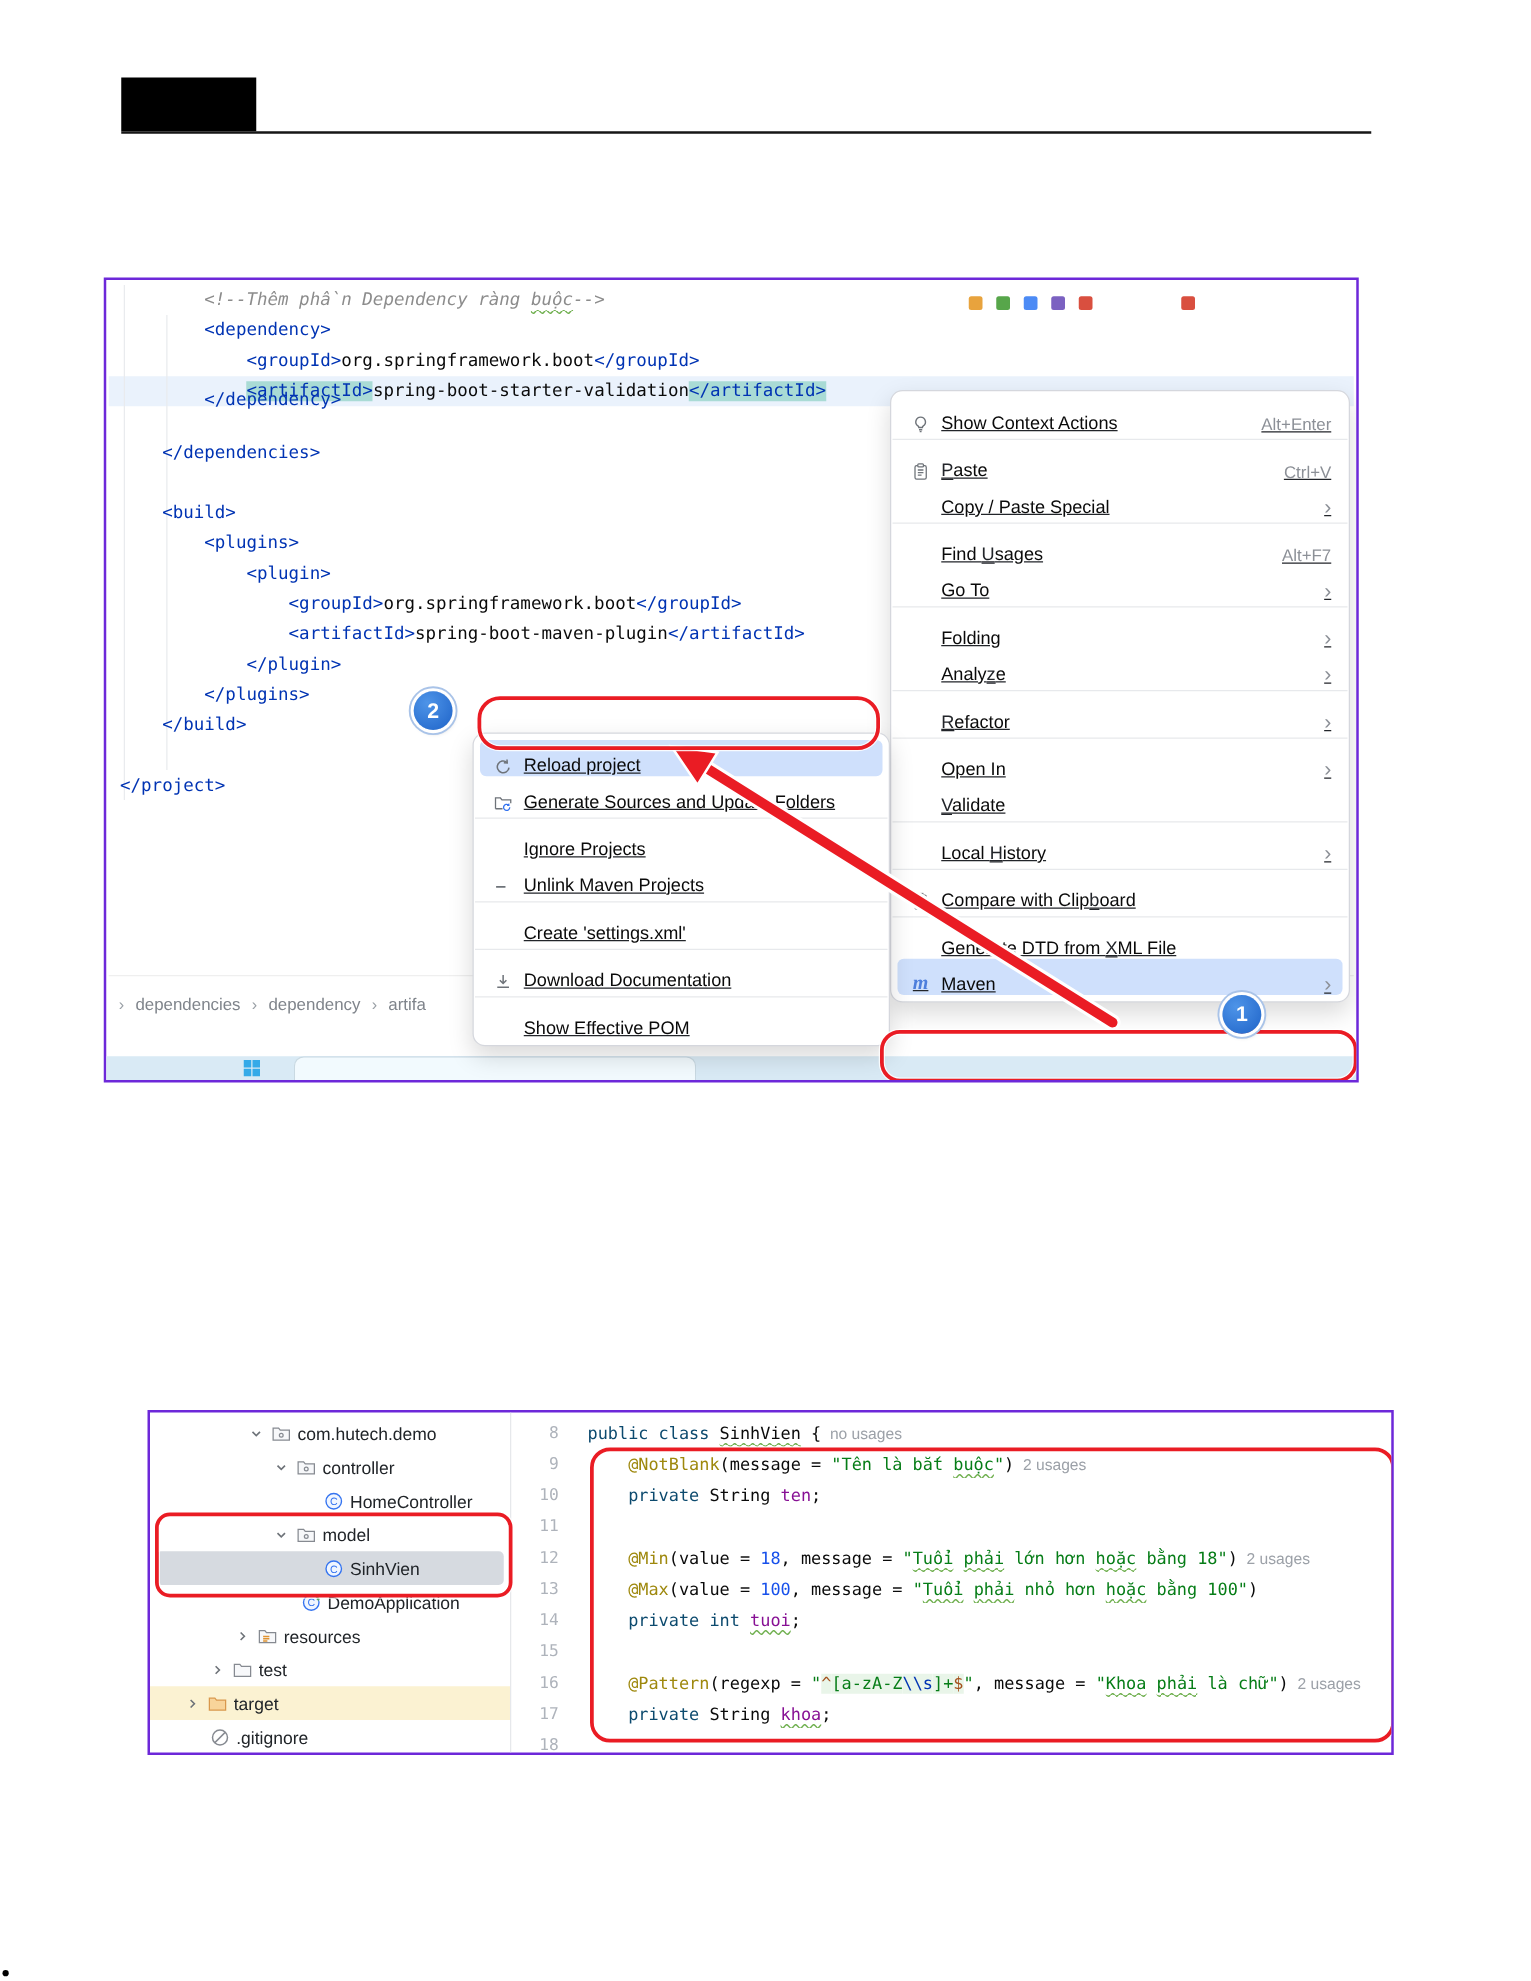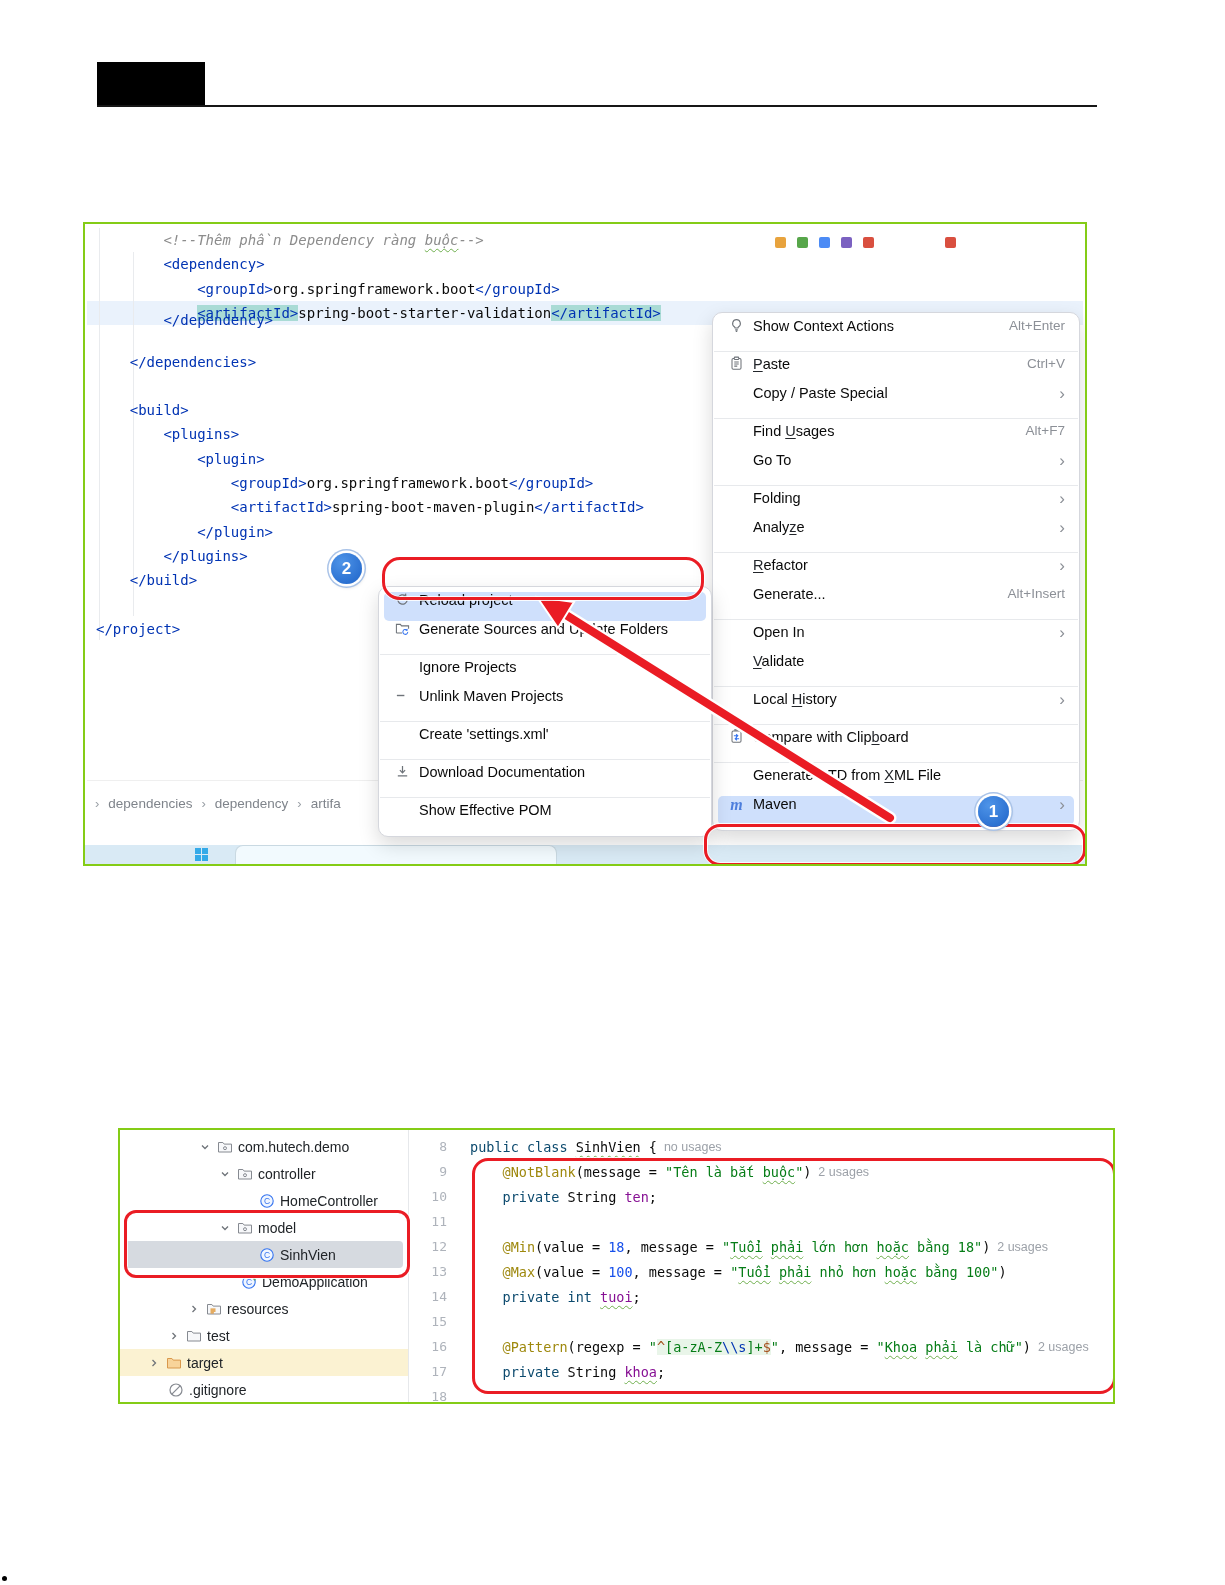--- a/index.html
+++ b/index.html
@@ -5,21 +5,21 @@
   html,body{margin:0;padding:0;}
   body{width:1225px;height:1585px;position:relative;background:#fff;
        font-family:"Liberation Sans",sans-serif;overflow:hidden;}
 
   
   .redact{position:absolute;left:97px;top:62px;width:108px;height:43px;background:#000;}
   .hrule{position:absolute;left:97px;top:105px;width:1000px;height:2px;background:#161616;}
   .pagedot{position:absolute;left:2px;top:1576px;width:5px;height:5px;border-radius:50%;background:#000;}
 
   
-  .shot{position:absolute;border:2px solid #84cc16;background:#fff;overflow:hidden;}
+  .shot{position:absolute;border:2px solid #6d28d9;background:#fff;overflow:hidden;}
   #shot1{left:83px;top:222px;width:1000px;height:640px;}
   #shot2{left:118px;top:1128px;width:993px;height:272px;}
 
   
   .codeline{position:absolute;left:11px;right:0;height:24px;display:flex;align-items:center;
             white-space:pre;font-family:"DejaVu Sans Mono",monospace;font-size:14px;z-index:2;}
   .codeline2{position:absolute;left:350px;right:0;height:25px;display:flex;align-items:center;
             white-space:pre;font-family:"DejaVu Sans Mono",monospace;font-size:13.5px;z-index:2;}
   .tk-tag{color:#0033B3;}
   .tk-hl{background:#A9DBD5;}
@@ -52,22 +52,22 @@
   .winlogo{position:absolute;left:110px;top:3px;width:13px;height:13px;
            display:grid;grid-template-columns:6px 6px;grid-template-rows:6px 6px;gap:1px;}
   .winlogo i{background:#35AAE8;display:block;}
   .tbico{position:absolute;top:13px;width:11px;height:11px;border-radius:2px;}
 
   
   .menu{position:absolute;background:#fff;border:1px solid #D5D7DD;border-radius:10px;
         box-shadow:0 8px 20px rgba(0,0,0,.15);padding:5px 0;z-index:10;}
   #ctxmenu{left:627px;top:88px;width:366px;}
   #mavenmenu{left:293px;top:334px;width:332px;margin-top:28px;}
-  .mi{display:flex;align-items:flex-start;height:29px;margin:0 5px;padding:0 9px 0 8px;
-      border-radius:5px;font-size:14.5px;color:#22252A;white-space:nowrap;}
+  .mi{display:flex;align-items:flex-end;height:29px;margin:0 5px;padding:0 9px 0 8px;
+      border-radius:5px;font-size:14.5px;color:#22252A;white-space:nowrap;text-decoration:underline;}
   .mi.sel{background:#CFE0FC;}
   .mi .ic{width:21px;display:flex;justify-content:center;align-items:center;margin-right:6px;flex:0 0 21px;}
   .mi .lbl{flex:1;}
   .mi .sc{color:#8C9097;font-size:13.5px;margin-left:16px;}
   .mi .arr{color:#8C9097;margin-left:16px;font-size:17px;line-height:1;}
   .sep{height:1px;background:#E7E9EC;margin:4px 1px;}
   .mvn{color:#4D7EDC;font-style:italic;font-weight:700;font-size:16px;font-family:"Liberation Serif",serif;}
 
   
   .redrect{position:absolute;border:3.5px solid #EA1C24;z-index:31;
@@ -196,25 +196,20 @@
       <span class="ic"></span>
       <span class="lbl"><span class="tk-pl">Analy</span><span class="tk-u">z</span><span class="tk-pl">e</span></span>
       <span class="arr">›</span>
     </div>
     <div class="sep"></div>
     <div class="mi">
       <span class="ic"></span>
       <span class="lbl"><span class="tk-u">R</span><span class="tk-pl">efactor</span></span>
       <span class="arr">›</span>
     </div>
-    <div class="mi">
-      <span class="ic"></span>
-      <span class="lbl"><span class="tk-pl">Generate...</span></span>
-      <span class="sc">Alt+Insert</span>
-    </div>
     <div class="sep"></div>
     <div class="mi">
       <span class="ic"></span>
       <span class="lbl"><span class="tk-pl">Open In</span></span>
       <span class="arr">›</span>
     </div>
     <div class="mi">
       <span class="ic"></span>
       <span class="lbl"><span class="tk-u">V</span><span class="tk-pl">alidate</span></span>
     </div>

